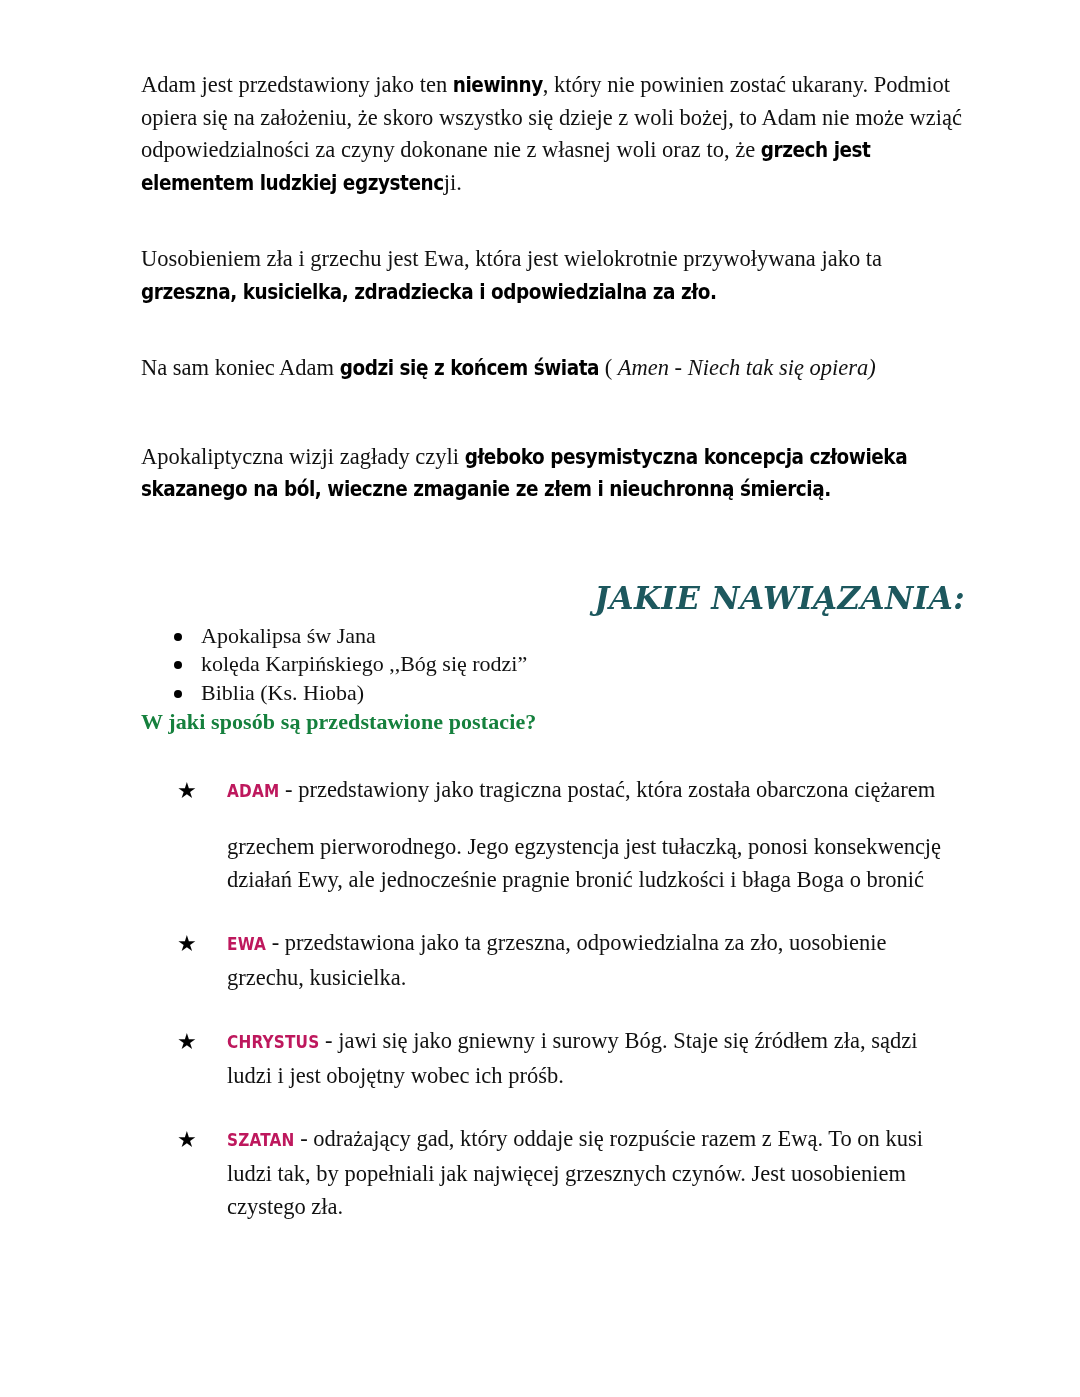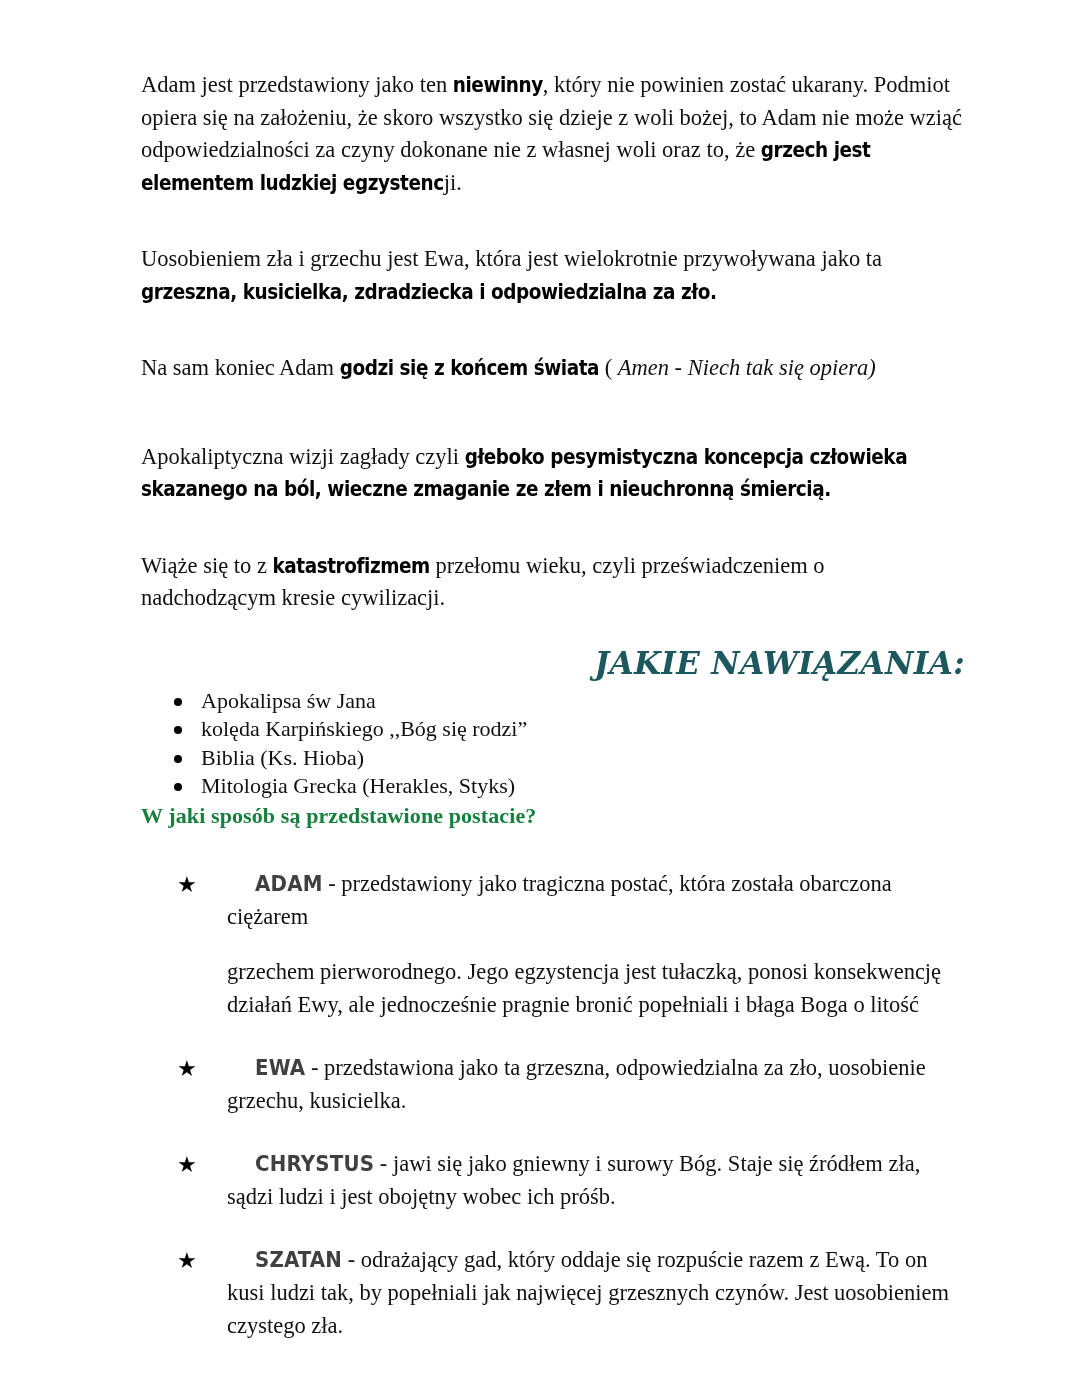--- a/index.html
+++ b/index.html
@@ -116,25 +116,24 @@
     left: 0;
     top: 1px;
     font-size: 22px;
     line-height: 33px;
     color: #000000;
     font-family: "DejaVu Sans", sans-serif;
   }
   .char-name {
     font-family: "DejaVu Sans", "Liberation Sans", sans-serif;
     font-weight: bold;
-    font-size: 22px;
+    font-size: 17px;
     font-stretch: condensed;
     letter-spacing: 0.2px;
-    color: #404040;
-    margin-left: 28px;
+    color: #be185d;
   }
   .entry-gap { height: 30px; }
   .adam-split { height: 22px; }
 </style>
 </head>
 <body>
 
 <div class="page">
 
   <p class="para">
@@ -154,43 +153,39 @@
   </p>
 
   <div class="gap-lg"></div>
 
   <p class="para">
     <span>Apokaliptyczna wizji zagłady czyli </span><span class="b-sans">głeboko pesymistyczna koncepcja człowieka skazanego na ból, wieczne zmaganie ze złem i nieuchronną śmiercią.</span>
   </p>
 
   <div class="gap-md"></div>
 
-  <p class="para">
-    <span>Wiąże się to z </span><span class="b-sans">katastrofizmem</span><span> przełomu wieku, czyli przeświadczeniem o nadchodzącym kresie cywilizacji.</span>
-  </p>
 
   <div style="height:28px"></div>
 
   <h2 class="heading-script">JAKIE NAWIĄZANIA:</h2>
 
   <ul class="reflist">
     <li><span class="dot"></span><span>Apokalipsa św Jana</span></li>
     <li><span class="dot"></span><span>kolęda Karpińskiego ,,Bóg się rodzi”</span></li>
     <li><span class="dot"></span><span>Biblia (Ks. Hioba)</span></li>
-    <li><span class="dot"></span><span>Mitologia Grecka (Herakles, Styks)</span></li>
   </ul>
 
   <h3 class="heading-question">W jaki sposób są przedstawione postacie?</h3>
 
   <div style="height:36px"></div>
 
   <div class="char-entry">
     <span class="star">★</span><span class="char-name">ADAM</span><span> - </span><span>przedstawiony jako tragiczna postać, która została obarczona ciężarem</span>
     <div class="adam-split"></div>
-    <span>grzechem pierworodnego. Jego egzystencja jest tułaczką, ponosi konsekwencję działań Ewy, ale jednocześnie pragnie bronić popełniali i błaga Boga o litość</span>
+    <span>grzechem pierworodnego. Jego egzystencja jest tułaczką, ponosi konsekwencję działań Ewy, ale jednocześnie pragnie bronić ludzkości i błaga Boga o bronić</span>
   </div>
 
   <div class="entry-gap"></div>
 
   <div class="char-entry">
     <span class="star">★</span><span class="char-name">EWA</span><span> - </span><span>przedstawiona jako ta grzeszna, odpowiedzialna za zło, uosobienie grzechu, kusicielka.</span>
   </div>
 
   <div class="entry-gap"></div>
 

